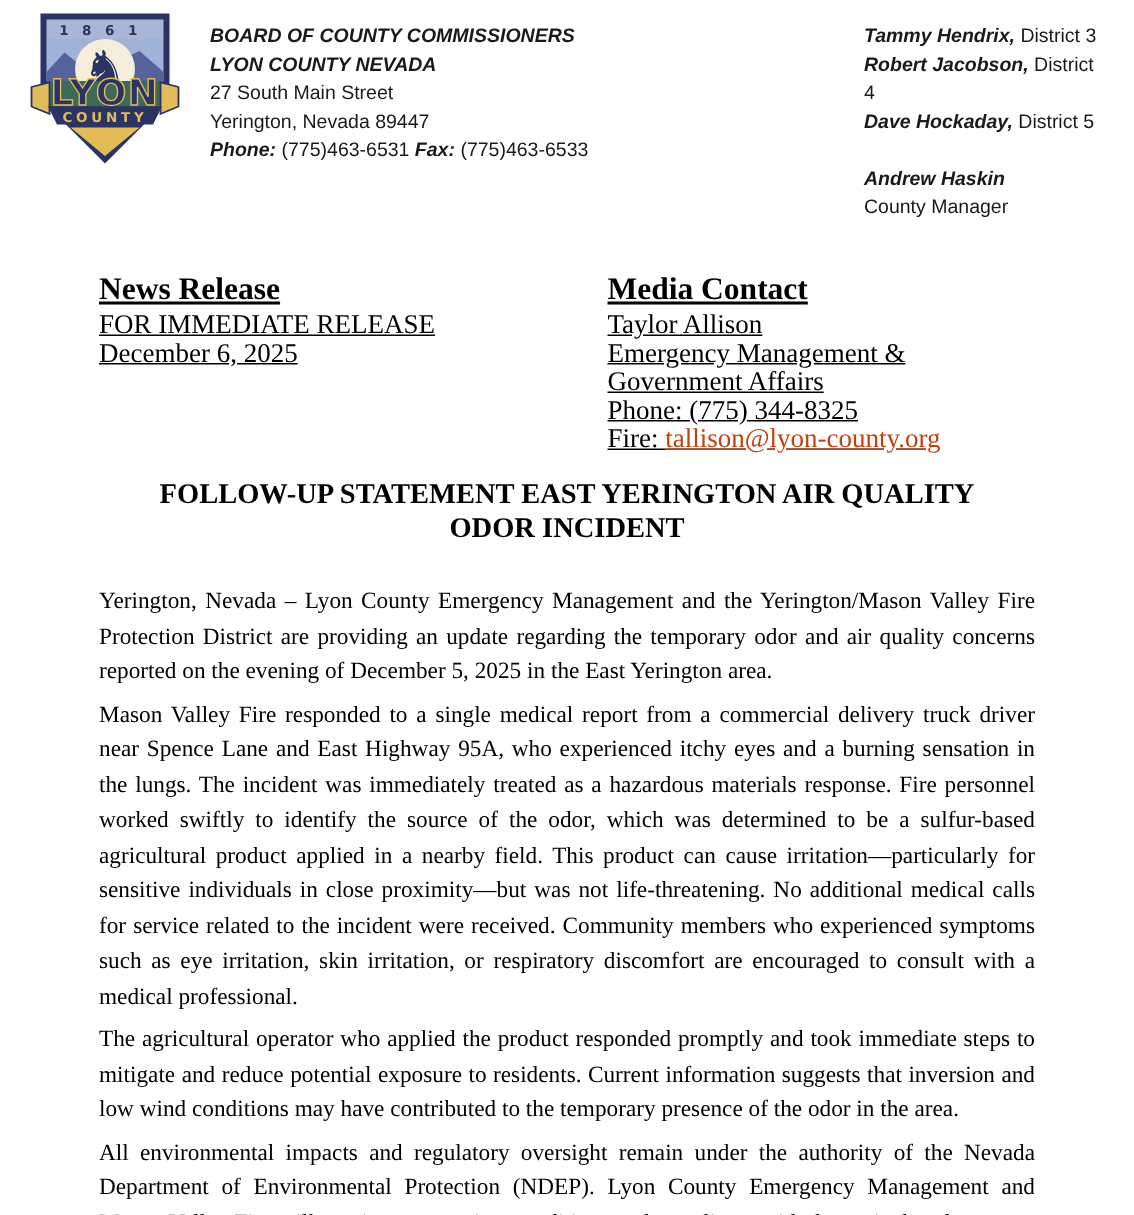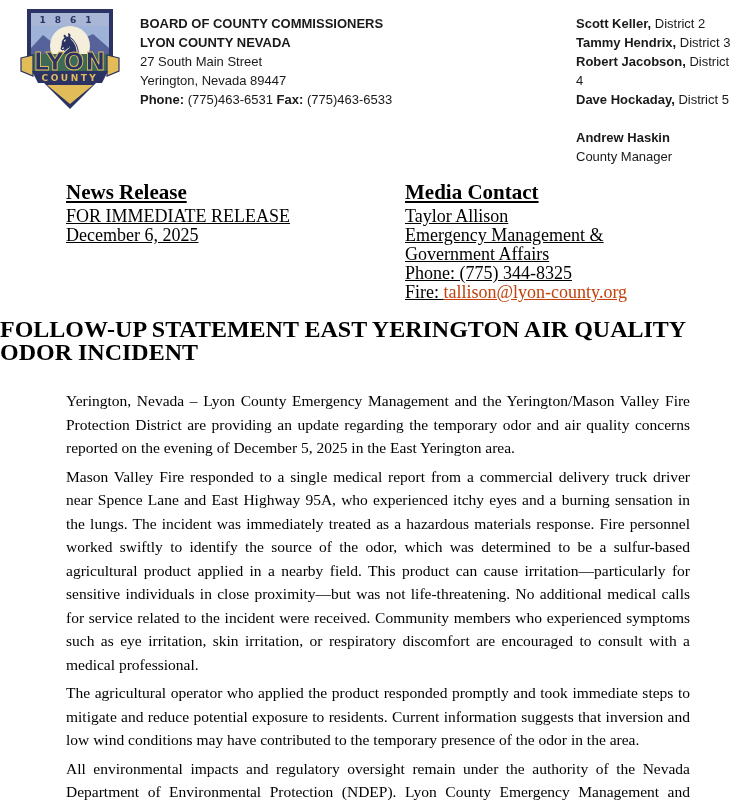--- a/index.html
+++ b/index.html
@@ -29,21 +29,21 @@
   }
   .officials {
     margin-left: auto;
     padding-top: 6px;
     width: 160px;
     font-family: "Liberation Sans", sans-serif;
     font-size: 13px;
     line-height: 19px;
     color: #1a1a1a;
   }
-  .b { font-weight: bold; }
+  .b { font-weight: bold; font-style: italic; }
   .officials .gap { height: 19px; }
   
   .release-row {
     display: flex;
     margin: 18px 66px 0 66px;
     text-decoration: underline;
   }
   .release-col { width: 339px; flex: 0 0 auto; }
   .contact-col { flex: 1; }
   .col-heading {
@@ -54,22 +54,22 @@
   }
   .col-line { font-size: 18px; line-height: 19px; }
   .link {
     color: #c2410c;
     text-decoration: underline;
     cursor: pointer;
   }
   
   .doc-title {
     margin-top: 16px;
-    text-align: left;
-    font-size: 24px;
+    text-align: center;
+    font-size: 19px;
     font-weight: bold;
     line-height: 23px;
   }
   
   .body-text { margin: 0 66px; }
   .body-text p {
     font-size: 15.5px;
     line-height: 23.5px;
     text-align: justify;
     margin-top: 5px;
@@ -116,21 +116,20 @@
 
   <div class="agency">
     <div class="b">BOARD OF COUNTY COMMISSIONERS</div>
     <div class="b">LYON COUNTY NEVADA</div>
     <div>27 South Main Street</div>
     <div>Yerington, Nevada 89447</div>
     <div><span class="b">Phone:</span><span> (775)463-6531 </span><span class="b">Fax:</span><span> (775)463-6533</span></div>
   </div>
 
   <div class="officials">
-    <div><span class="b">Scott Keller,</span><span> District 2</span></div>
     <div><span class="b">Tammy Hendrix,</span><span> District 3</span></div>
     <div><span class="b">Robert Jacobson,</span><span> District 4</span></div>
     <div><span class="b">Dave Hockaday,</span><span> District 5</span></div>
     <div class="gap"></div>
     <div class="b">Andrew Haskin</div>
     <div>County Manager</div>
   </div>
 </div>
 
 <div class="release-row">

